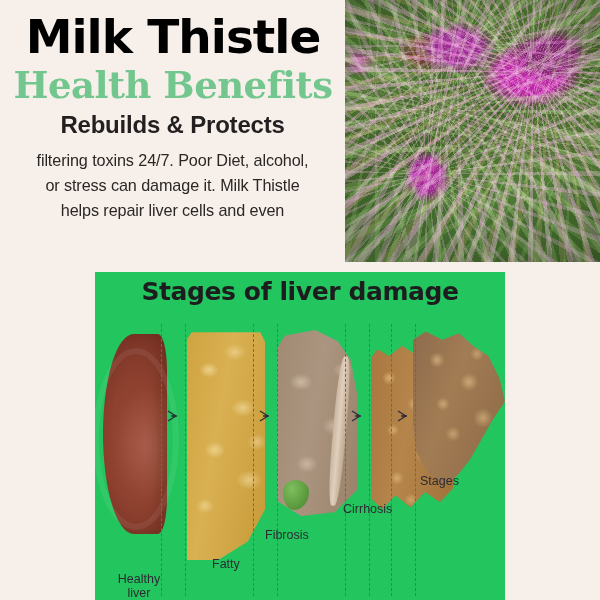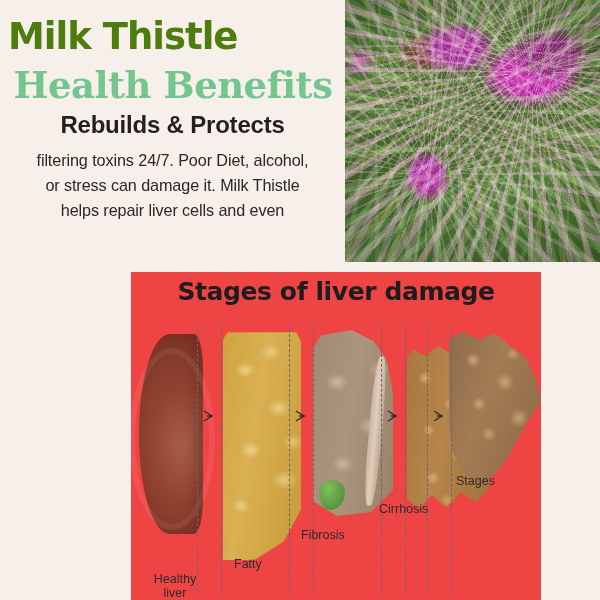--- a/index.html
+++ b/index.html
@@ -9,24 +9,24 @@
     font-family:"Liberation Sans", sans-serif;
     position:relative;
   }
   #canvas{position:relative;width:600px;height:600px;overflow:hidden;background:#f7efea;}
 
   
   .text-col{position:absolute;left:0;top:0;width:345px;height:272px;}
 
   .title-main{
     position:absolute;left:8px;top:13px;width:330px;
-    font-size:37px;line-height:47px;font-weight:bold;
-    color:#4d7c0f;letter-spacing:-1px;
+    font-size:47px;line-height:47px;font-weight:bold;
+    color:#000000;letter-spacing:-1px;
     font-family:"DejaVu Sans", sans-serif;
-    white-space:nowrap;
+    text-align:center;white-space:nowrap;
   }
   .title-sub{
     position:absolute;left:8px;top:66px;width:330px;
     font-size:37px;line-height:38px;font-weight:bold;
     color:#73c78e;letter-spacing:-0.5px;
     font-family:"DejaVu Serif", serif;
     text-align:center;white-space:nowrap;
   }
   .headline{
     position:absolute;left:0px;top:112px;width:345px;
@@ -80,21 +80,21 @@
     mix-blend-mode:screen;
   }
   .photo .soft{
     position:absolute;inset:0;
     background:radial-gradient(ellipse 200px 150px at 130px 120px, rgba(255,255,255,0) 55%, rgba(20,40,12,.22) 100%);
   }
 
   
   .diagram{
     position:absolute;left:95px;top:272px;width:410px;height:328px;
-    background:#ef4444;overflow:hidden;margin-left:36px;
+    background:#22c55e;overflow:hidden;
   }
   .diagram-title{
     position:absolute;left:0;top:6px;width:410px;
     text-align:center;font-size:25px;line-height:28px;font-weight:bold;
     color:#1d1d1f;letter-spacing:-0.4px;white-space:nowrap;
     font-family:"DejaVu Sans", sans-serif;
   }
 
   .stage-label{
     position:absolute;font-size:12.5px;line-height:14px;color:#2d2a33;
@@ -272,19 +272,19 @@
     <div class="arrow" style="left:302px;top:138px;">
       <svg width="12" height="12" viewBox="0 0 12 12">
           <path d="M1 1 L9 6 L1 11 M4 6 L10 6" fill="none" stroke="#2e2b33" stroke-width="1.3"></path>
         </svg>
     </div>
 
     <div class="stage-label" style="left:14px;top:300px;text-align:center;width:60px;">
       <span>Healthy</span><br>
       <span>liver</span>
     </div>
-    <div class="stage-label" style="left:103px;top:285px;">Fatty</div>
+    <div class="stage-label" style="left:117px;top:285px;">Fatty</div>
     <div class="stage-label" style="left:170px;top:256px;">Fibrosis</div>
     <div class="stage-label" style="left:248px;top:230px;">Cirrhosis</div>
     <div class="stage-label" style="left:325px;top:202px;">Stages</div>
 
   </div>
 </div>
 
 </body></html>

